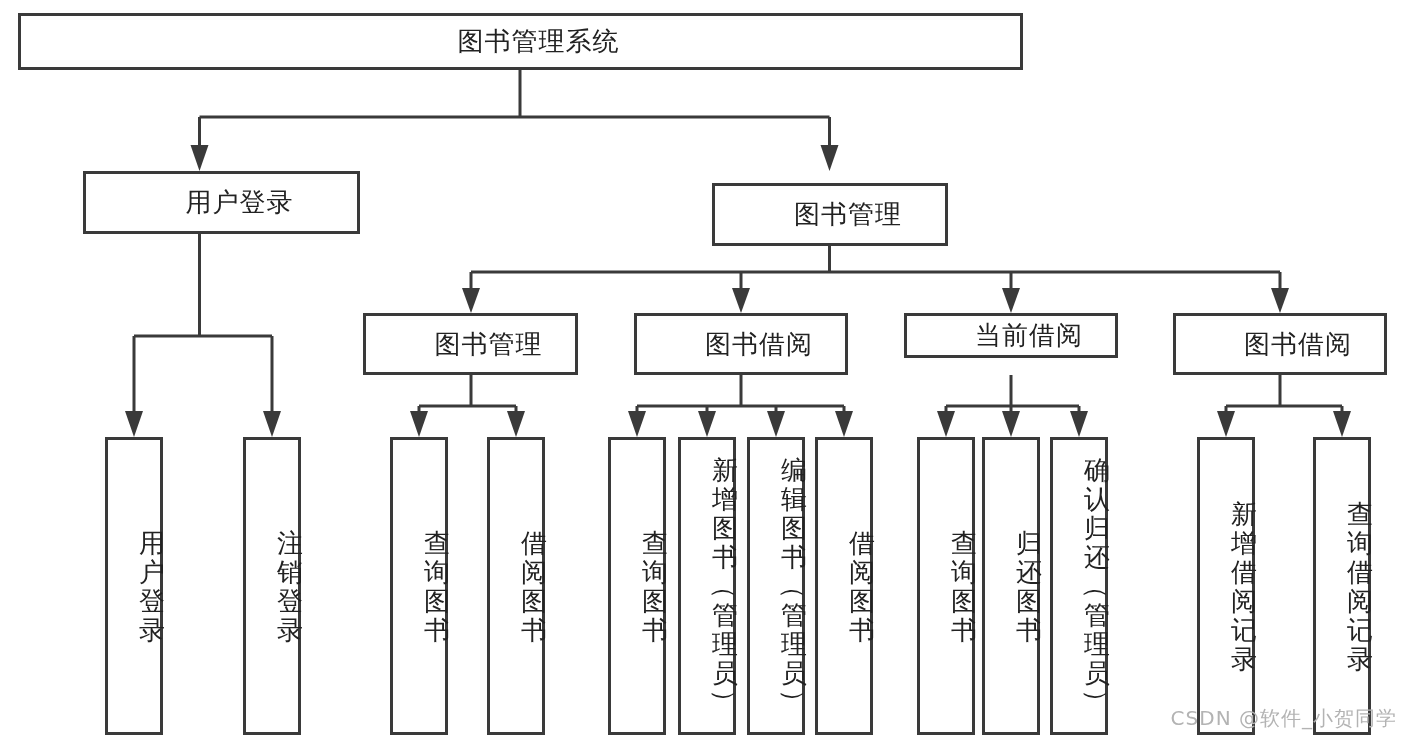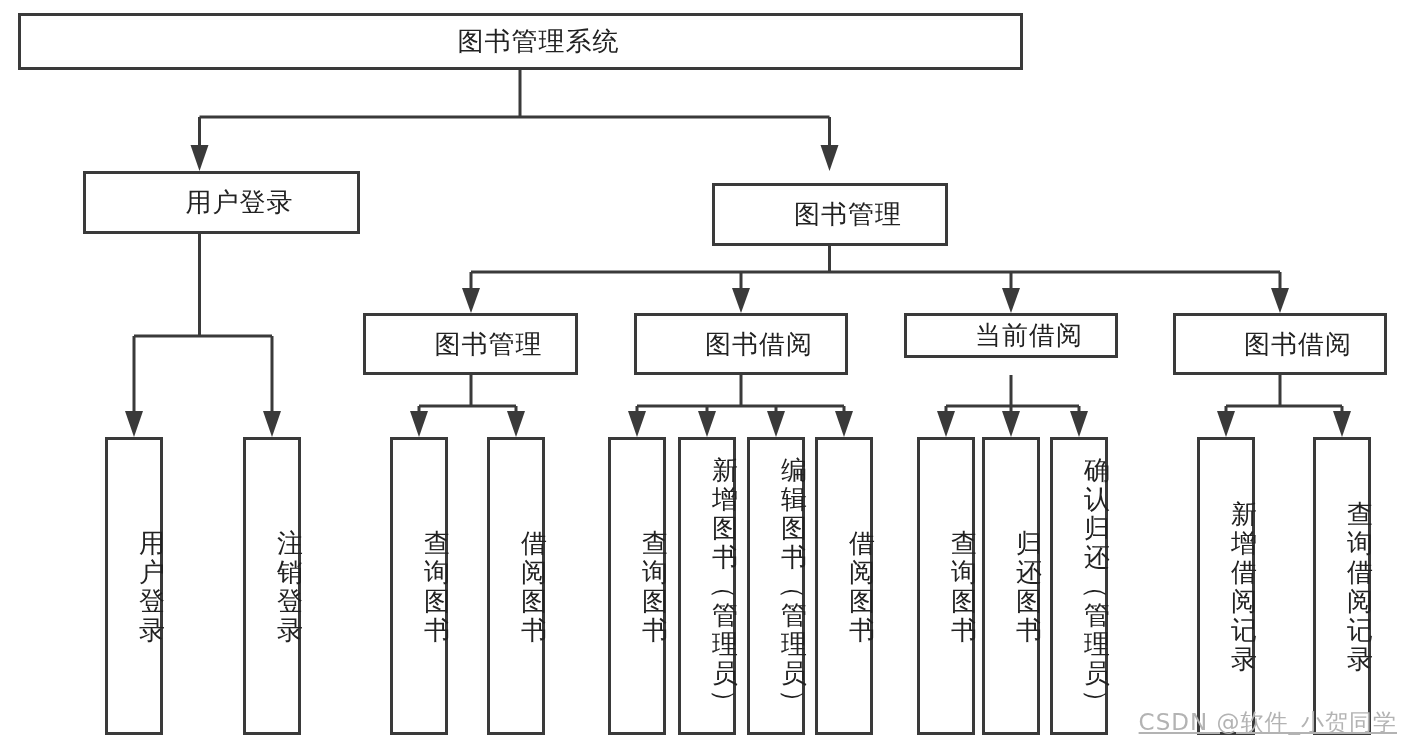--- a/index.html
+++ b/index.html
@@ -47,27 +47,26 @@
   .b-g3   {left:904px; top:313px; width:214px;  height:45px;}
   .b-g4   {left:1173px;top:313px; width:214px;  height:62px;}
   .leaf   {top:437px;  width:58px; height:298px;}
   .b-l1a{left:105px;} .b-l1b{left:243px;}
   .b-l2a{left:390px;} .b-l2b{left:487px;}
   .b-l3a{left:608px;} .b-l3b{left:678px;} .b-l3c{left:747px;} .b-l3d{left:815px;}
   .b-l4a{left:917px;} .b-l4b{left:982px;} .b-l4c{left:1050px;}
   .b-l5a{left:1197px;} .b-l5b{left:1313px;}
   .watermark{
     position:absolute;
-    right:8px;bottom:9px;
+    right:8px;bottom:15px;
     z-index:3;
-    font-size:23px;
+    font-size:20px;
     color:var(--watermark);
     letter-spacing:1px;
     white-space:nowrap;
-    text-decoration:underline;
   }
 </style>
 </head>
 <body>
 
 <div id="canvas">
 
   <svg class="wires" width="1405" height="747" viewBox="0 0 1405 747">
     <path fill="none" stroke="var(--line)" stroke-width="3" d="M520 70 V117
              M199.5 117 H829.5

